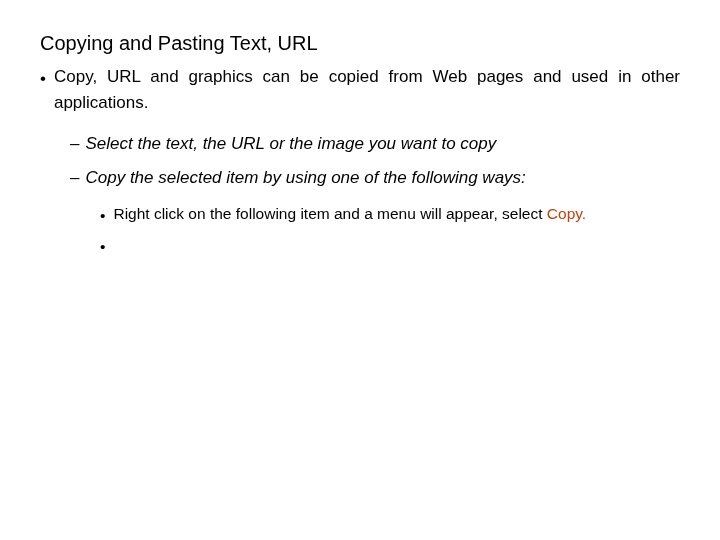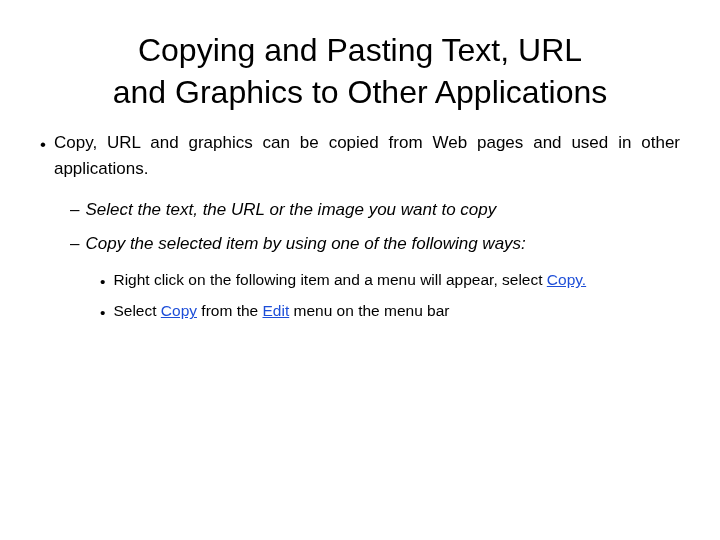--- a/index.html
+++ b/index.html
@@ -13,25 +13,25 @@
       height: 540px;
       background: #ffffff;
       font-family: Arial, sans-serif;
       display: flex;
       flex-direction: column;
       padding: 30px 40px 30px 40px;
       overflow: hidden;
     }
 
     .title {
-      font-size: 32px;
+      font-size: 20px;
       font-weight: normal;
-      text-align: center;
+      text-align: left;
       line-height: 1.3;
-      margin-bottom: 17px;
+      margin-bottom: 8px;
       color: #000000;
     }
 
     .content {
       display: flex;
       flex-direction: column;
       gap: 10px;
     }
 
     .bullet-item {
@@ -101,30 +101,28 @@
     .small-bullet-dot {
       flex-shrink: 0;
       margin-top: 2px;
     }
 
     .small-bullet-text {
       flex: 1;
     }
 
     .red {
-      color: #1d4ed8;
-      text-decoration: underline;
+      color: #c2410c;
     }
   </style>
 </head>
 <body>
 
 <h1 class="title">
   <span>Copying and Pasting Text, URL</span><br>
-  <span>and Graphics to Other Applications</span>
 </h1>
 
 <div class="content">
 
   <div class="bullet-item">
     <span class="bullet-dot">•</span>
     <span class="bullet-text">Copy, URL and graphics can be copied from Web pages and used in other applications.</span>
   </div>
 
   <div class="sub-items">
@@ -143,22 +141,19 @@
 
       <div class="small-bullet-item">
         <span class="small-bullet-dot">•</span>
         <span class="small-bullet-text">
           <span>Right click on the following item and a menu will appear, select </span><span class="red">Copy.</span>
         </span>
       </div>
 
       <div class="small-bullet-item">
         <span class="small-bullet-dot">•</span>
-        <span class="small-bullet-text">
-          <span>Select </span><span class="red">Copy</span><span> from the </span><span class="red">Edit</span><span> menu on the menu bar</span>
-        </span>
       </div>
 
     </div>
 
   </div>
 
 </div>
 
 </body></html>

